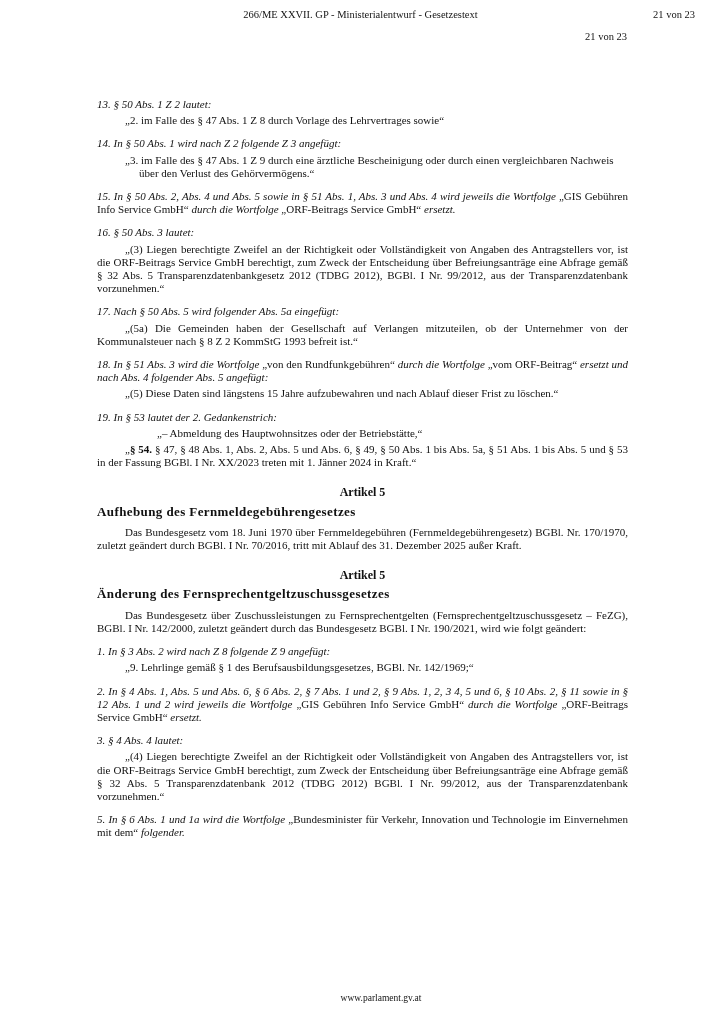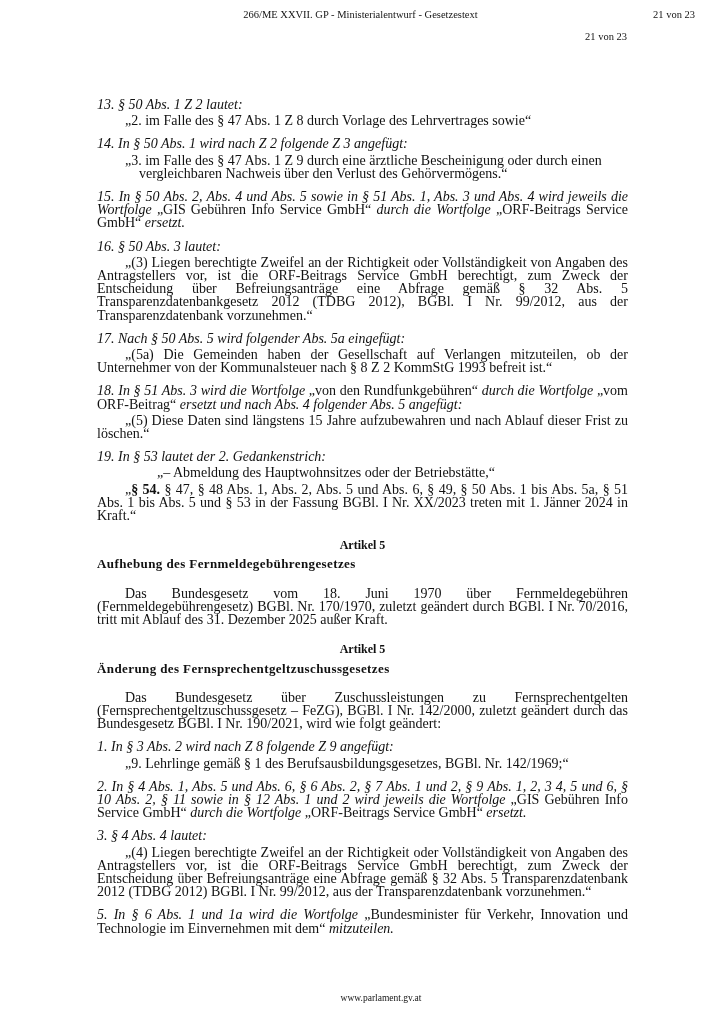--- a/index.html
+++ b/index.html
@@ -32,21 +32,21 @@
     color: #141414;
   }
   .body {
     position: absolute;
     top: 88px;
     left: 97px;
     width: 531px;
   }
   .blk {
     margin: 3px 0 0 0;
-    font-size: 14px;
+    font-size: 11px;
     line-height: 13.2px;
   }
   .num {
     font-style: italic;
     text-align: justify;
     margin-top: 10px;
   }
   .num .r { font-style: normal; }
   .quote {
     padding-left: 42px;
@@ -67,21 +67,21 @@
     font-weight: bold;
     font-size: 12px;
     margin-top: 17px;
   }
   .art-title {
     font-weight: bold;
     font-size: 13px;
     letter-spacing: 0.4px;
     margin-top: 5px;
   }
-  .art-title + .para { margin-top: 16px; }
+  .art-title + .para { margin-top: 8px; }
   .footer {
     position: absolute;
     top: 993px; left: 0; right: 0;
     text-align: center;
     font-size: 9.5px;
     color: #141414;
     margin-left: 41px;
   }
 </style>
 </head>
@@ -111,19 +111,19 @@
       <p class="blk art-title"><span>Aufhebung des Fernmeldegebührengesetzes</span></p>
       <p class="blk para"><span>Das Bundesgesetz vom 18. Juni 1970 über Fernmeldegebühren (Fernmeldegebührengesetz) BGBl. Nr. 170/1970, zuletzt geändert durch BGBl. I Nr. 70/2016, tritt mit Ablauf des 31. Dezember 2025 außer Kraft.</span></p>
       <p class="blk art"><span>Artikel 5</span></p>
       <p class="blk art-title"><span>Änderung des Fernsprechentgeltzuschussgesetzes</span></p>
       <p class="blk para"><span>Das Bundesgesetz über Zuschussleistungen zu Fernsprechentgelten (Fernsprechentgeltzuschussgesetz – FeZG), BGBl. I Nr. 142/2000, zuletzt geändert durch das Bundesgesetz BGBl. I Nr. 190/2021, wird wie folgt geändert:</span></p>
       <p class="blk num"><span>1. In § 3 Abs. 2 wird nach Z 8 folgende Z 9 angefügt:</span></p>
       <p class="blk quote"><span>„9. Lehrlinge gemäß § 1 des Berufsausbildungsgesetzes, BGBl. Nr. 142/1969;“</span></p>
       <p class="blk num"><span>2. In § 4 Abs. 1, Abs. 5 und Abs. 6, § 6 Abs. 2, § 7 Abs. 1 und 2, § 9 Abs. 1, 2, 3 4, 5 und 6, § 10 Abs. 2, § 11 sowie in § 12 Abs. 1 und 2 wird jeweils die Wortfolge </span><span class="r">„GIS Gebühren Info Service GmbH“</span><span> durch die Wortfolge </span><span class="r">„ORF-Beitrags Service GmbH“</span><span> ersetzt.</span></p>
       <p class="blk num"><span>3. § 4 Abs. 4 lautet:</span></p>
       <p class="blk para"><span>„(4) Liegen berechtigte Zweifel an der Richtigkeit oder Vollständigkeit von Angaben des Antragstellers vor, ist die ORF-Beitrags Service GmbH berechtigt, zum Zweck der Entscheidung über Befreiungsanträge eine Abfrage gemäß § 32 Abs. 5 Transparenzdatenbank 2012 (TDBG 2012) BGBl. I Nr. 99/2012, aus der Transparenzdatenbank vorzunehmen.“</span></p>
-      <p class="blk num"><span>5. In § 6 Abs. 1 und 1a wird die Wortfolge </span><span class="r">„Bundesminister für Verkehr, Innovation und Technologie im Einvernehmen mit dem“</span><span> mitzuteilen.</span></p>
+      <p class="blk num"><span>5. In § 6 Abs. 1 und 1a wird die Wortfolge </span><span class="r">„Bundesminister für Verkehr, Innovation und Technologie im Einvernehmen mit dem“</span><span> folgender.</span></p>
     </div>
 
   <div class="footer">
     <span>www.parlament.gv.at</span>
   </div>
 </div>
 
 </body></html>

